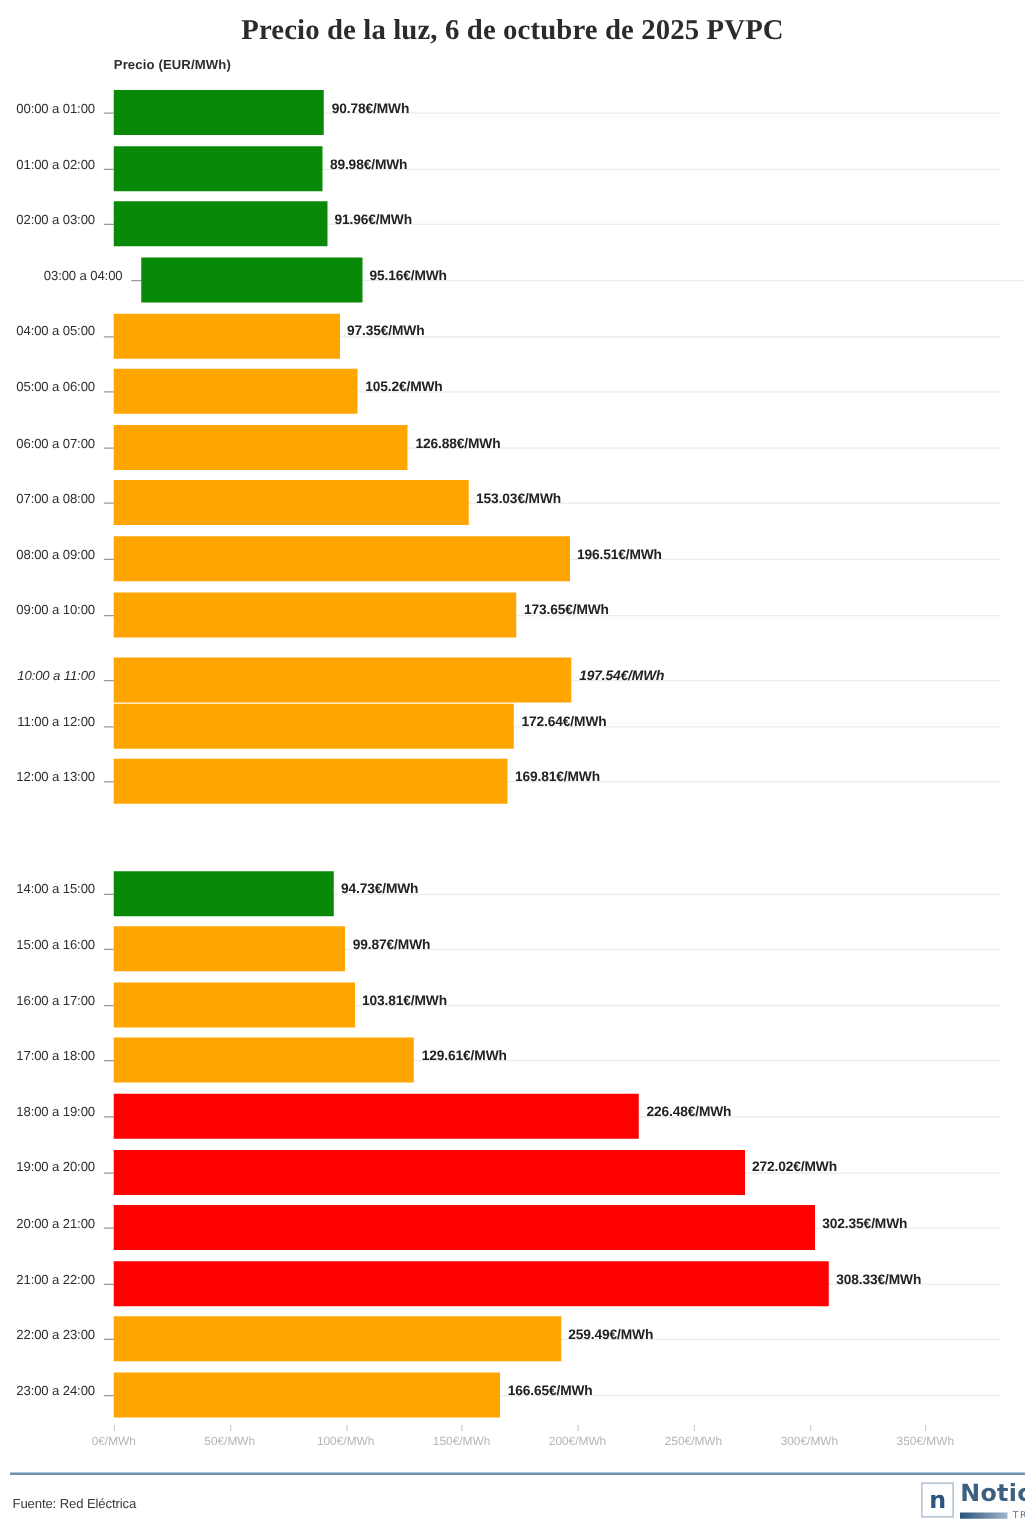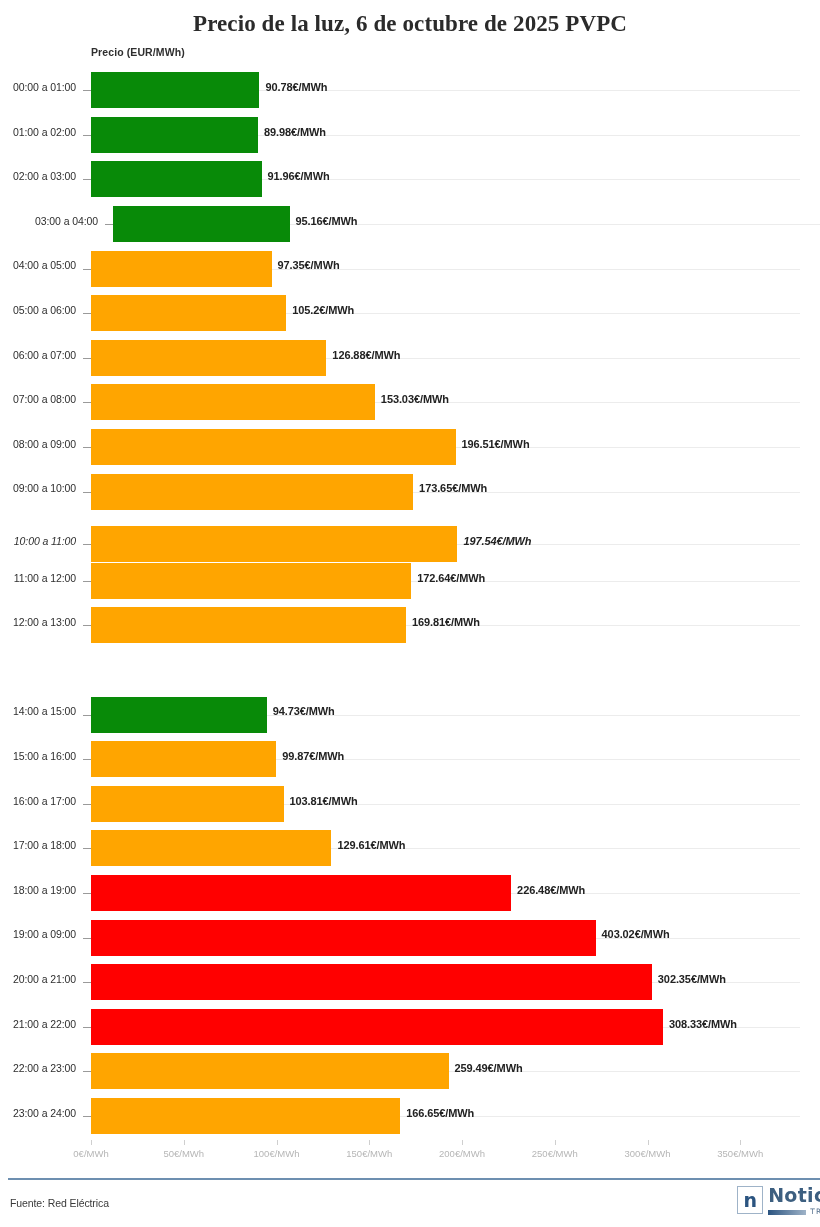--- a/index.html
+++ b/index.html
@@ -331,23 +331,23 @@
     <div class="row" style="top: 802.8px;">
       <div class="gridline"></div>
       <div class="tickmark"></div>
       <div class="cat-label">18:00 a 19:00</div>
       <div class="bar" style="width: 420.12px; background: rgb(255, 0, 0);"></div>
       <div class="bar-value" style="left: 517.12px;">226.48€/MWh</div>
     </div>
     <div class="row" style="top: 847.4px;">
       <div class="gridline"></div>
       <div class="tickmark"></div>
-      <div class="cat-label">19:00 a 09:00</div>
+      <div class="cat-label">19:00 a 20:00</div>
       <div class="bar" style="width: 504.597px; background: rgb(255, 0, 0);"></div>
-      <div class="bar-value" style="left: 601.597px;">403.02€/MWh</div>
+      <div class="bar-value" style="left: 601.597px;">272.02€/MWh</div>
     </div>
     <div class="row" style="top: 892px;">
       <div class="gridline"></div>
       <div class="tickmark"></div>
       <div class="cat-label">20:00 a 21:00</div>
       <div class="bar" style="width: 560.859px; background: rgb(255, 0, 0);"></div>
       <div class="bar-value" style="left: 657.859px;">302.35€/MWh</div>
     </div>
     <div class="row" style="top: 936.6px;">
       <div class="gridline"></div>

